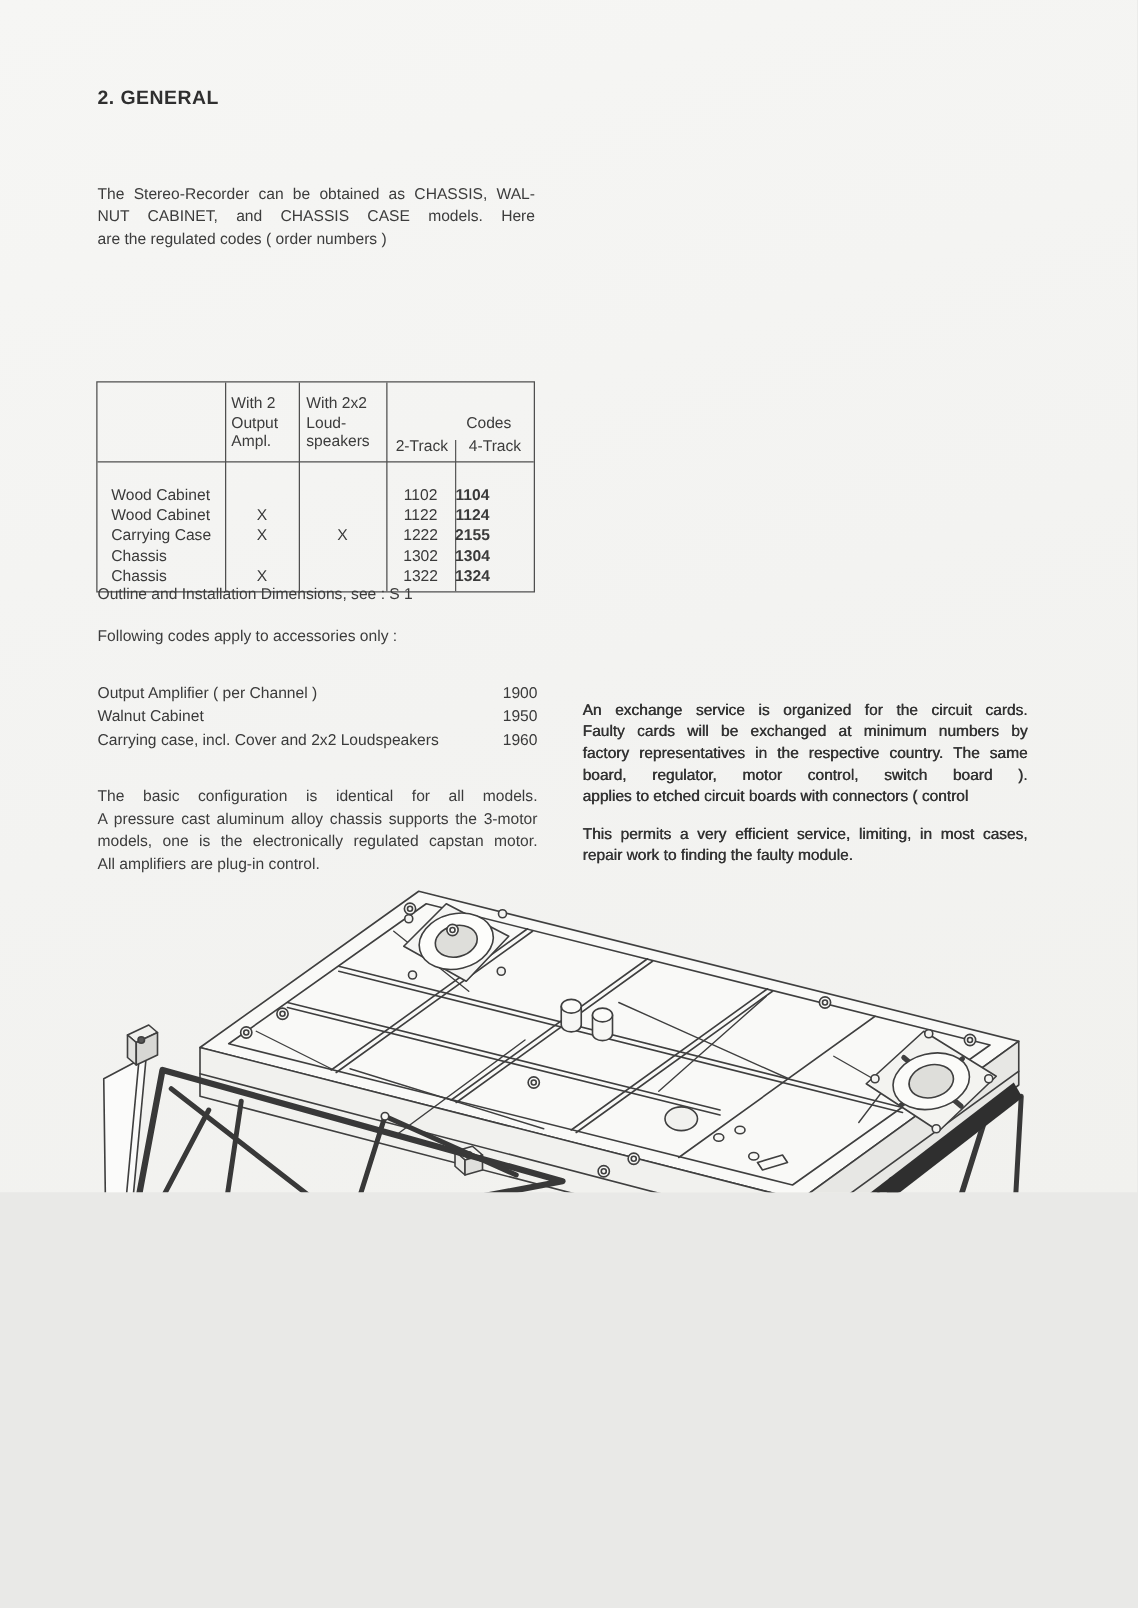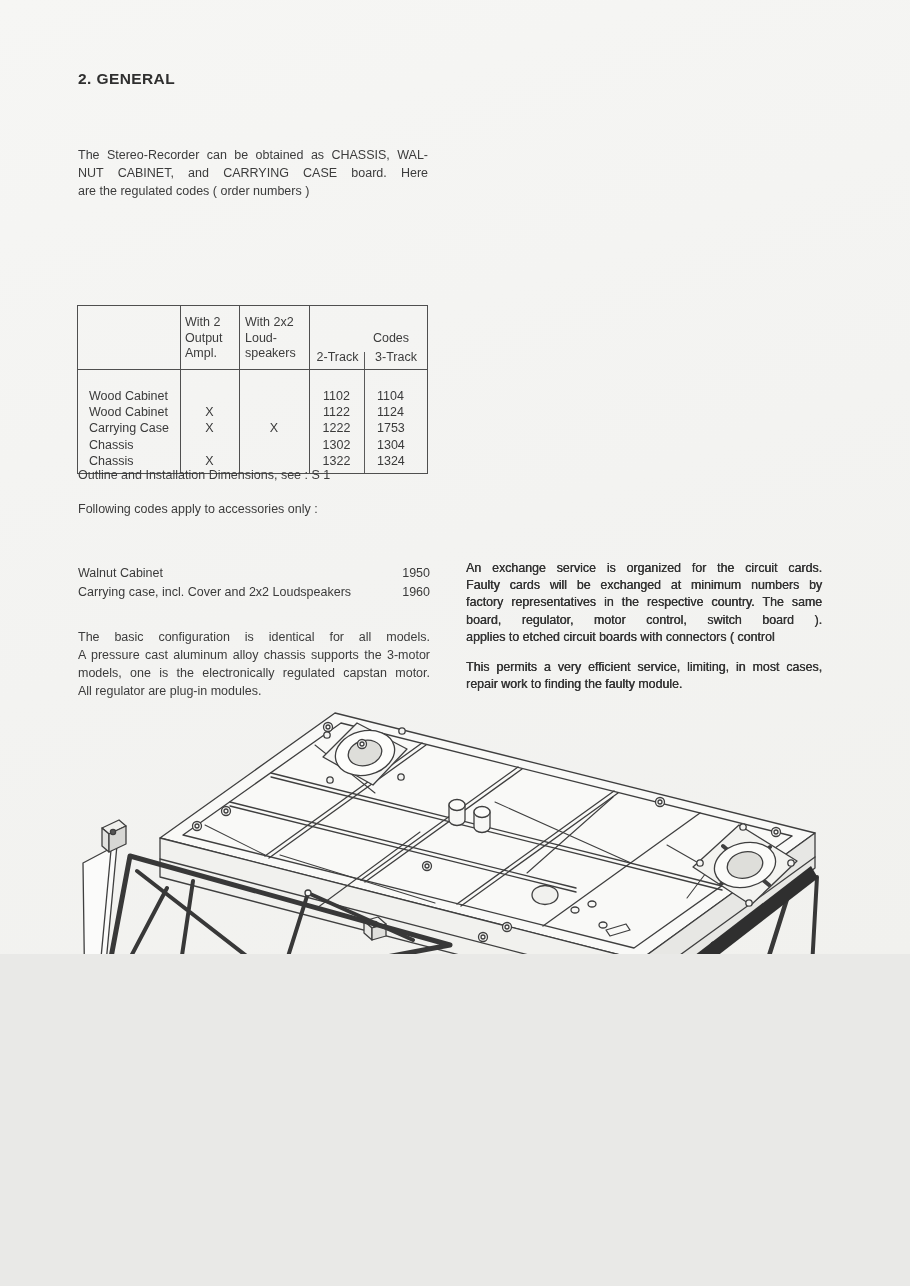--- a/index.html
+++ b/index.html
@@ -21,21 +21,21 @@
   #codes-table .vline{position:absolute; top:0; bottom:0; border-left:1.5px solid #4f4f4f;}
   #codes-table .hline{position:absolute; left:0; right:0; top:63px; border-top:1.5px solid #4f4f4f;}
   #codes-table .vpart{position:absolute; top:46px; bottom:0; border-left:1.2px solid #5a5a5a;}
   .th{position:absolute; white-space:pre-line; line-height:15.5px; color:#3c3c3c;}
   .trow{position:absolute; left:0; width:349px; height:16px;}
   .trow span{position:absolute; top:0; line-height:16px;}
   .c-model{left:11px; width:90px;}
   .c-ampl{left:102px; width:59px; text-align:center;}
   .c-loud{left:161px; width:70px; text-align:center;}
   .c-t2{left:231px; width:55px; text-align:center;}
-  .c-t4{left:299px; width:60px; text-align:left;}
+  .c-t4{left:270px; width:60px; text-align:center;font-weight:bold;}
   #note-outline{left:78px; top:466px;}
   #note-accessories{left:78px; top:500px;}
   .acc-row{position:absolute; left:78px; width:352px; height:19px; font-size:12.5px;}
   .acc-code{position:absolute; right:0; top:0;}
   #left-para{left:78px; top:628px; width:352px; line-height:18px;}
   .right-col{left:466px; width:356px; line-height:17.2px; font-size:12.4px; color:#333;
              text-shadow:0.35px 0 0 currentColor;}
   #right-para1{top:560px;}
   #right-para2{top:659px;}
   #page-number{left:78px; top:1192px; font-size:13px; color:#444;}
@@ -43,95 +43,99 @@
 </style>
 </head>
 <body>
 
 <div id="page">
 
   <div id="title" class="abs">2. GENERAL</div>
 
   <div id="intro" class="abs body-text jlines">
       <div class="tline">The Stereo-Recorder can be obtained as CHASSIS, WAL-</div>
-      <div class="tline">NUT CABINET, and CARRYING CASE board. Here</div>
+      <div class="tline">NUT CABINET, and CHASSIS CASE models. Here</div>
       <div class="tline">are the regulated codes  ( order numbers )</div>
     </div>
 
   <div id="codes-table" class="abs">
     <div class="vline" style="left:102px"></div>
     <div class="vline" style="left:161px"></div>
     <div class="vline" style="left:231px"></div>
     <div class="vpart" style="left:286px"></div>
     <div class="hline"></div>
 
     <div class="th" style="left:107px; top:9px; width:55px;">With 2
 Output
 Ampl.</div>
     <div class="th" style="left:167px; top:9px; width:62px;">With 2x2
 Loud-
 speakers</div>
     <div class="th" style="left:231px; top:25px; width:112px; text-align:center;padding-left:26px;">Codes</div>
     <div class="th" style="left:231px; top:44px; width:57px; text-align:center;">2-Track</div>
-    <div class="th" style="left:289px; top:44px; width:58px; text-align:center;">3-Track</div>
+    <div class="th" style="left:289px; top:44px; width:58px; text-align:center;">4-Track</div>
 
     <div class="trow" style="top:82px">
       <span class="c-model">Wood Cabinet</span>
       <span class="c-ampl"></span>
       <span class="c-loud"></span>
       <span class="c-t2">1102</span>
       <span class="c-t4">1104</span>
     </div>
     <div class="trow" style="top:98px">
       <span class="c-model">Wood Cabinet</span>
       <span class="c-ampl">X</span>
       <span class="c-loud"></span>
       <span class="c-t2">1122</span>
       <span class="c-t4">1124</span>
     </div>
     <div class="trow" style="top:114px">
       <span class="c-model">Carrying Case</span>
       <span class="c-ampl">X</span>
       <span class="c-loud">X</span>
       <span class="c-t2">1222</span>
-      <span class="c-t4">1753</span>
+      <span class="c-t4">2155</span>
     </div>
     <div class="trow" style="top:131px">
       <span class="c-model">Chassis</span>
       <span class="c-ampl"></span>
       <span class="c-loud"></span>
       <span class="c-t2">1302</span>
       <span class="c-t4">1304</span>
     </div>
     <div class="trow" style="top:147px">
       <span class="c-model">Chassis</span>
       <span class="c-ampl">X</span>
       <span class="c-loud"></span>
       <span class="c-t2">1322</span>
       <span class="c-t4">1324</span>
     </div>
   </div>
 
   <div id="note-outline" class="abs body-text">Outline and Installation Dimensions, see :  S 1</div>
   <div id="note-accessories" class="abs body-text">Following codes apply to accessories only :</div>
 
+  <div class="acc-row abs" style="top:547px">
+    <span>Output Amplifier  ( per Channel )</span>
+    <span class="acc-code">1900</span>
+  </div>
   <div class="acc-row abs" style="top:566px">
     <span>Walnut Cabinet</span>
     <span class="acc-code">1950</span>
   </div>
   <div class="acc-row abs" style="top:585px">
     <span>Carrying case, incl. Cover and 2x2 Loudspeakers</span>
     <span class="acc-code">1960</span>
   </div>
 
   <div id="left-para" class="abs body-text jlines">
       <div class="tline">The basic configuration is identical for all models.</div>
       <div class="tline">A pressure cast aluminum alloy chassis supports the 3-motor</div>
       <div class="tline">models, one is the electronically regulated capstan motor.</div>
-      <div class="tline">All regulator are plug-in modules.</div>
+      <div class="tline">All amplifiers are plug-in control.</div>
     </div>
 
   <div id="right-para1" class="abs right-col jlines">
       <div class="tline">An exchange service is organized for the circuit cards.</div>
       <div class="tline">Faulty cards will be exchanged at minimum numbers by</div>
       <div class="tline">factory representatives in the respective country. The same</div>
       <div class="tline">board, regulator, motor control, switch board ).</div>
       <div class="tline">applies to etched circuit boards with connectors ( control</div>
     </div>
   <div id="right-para2" class="abs right-col jlines">

